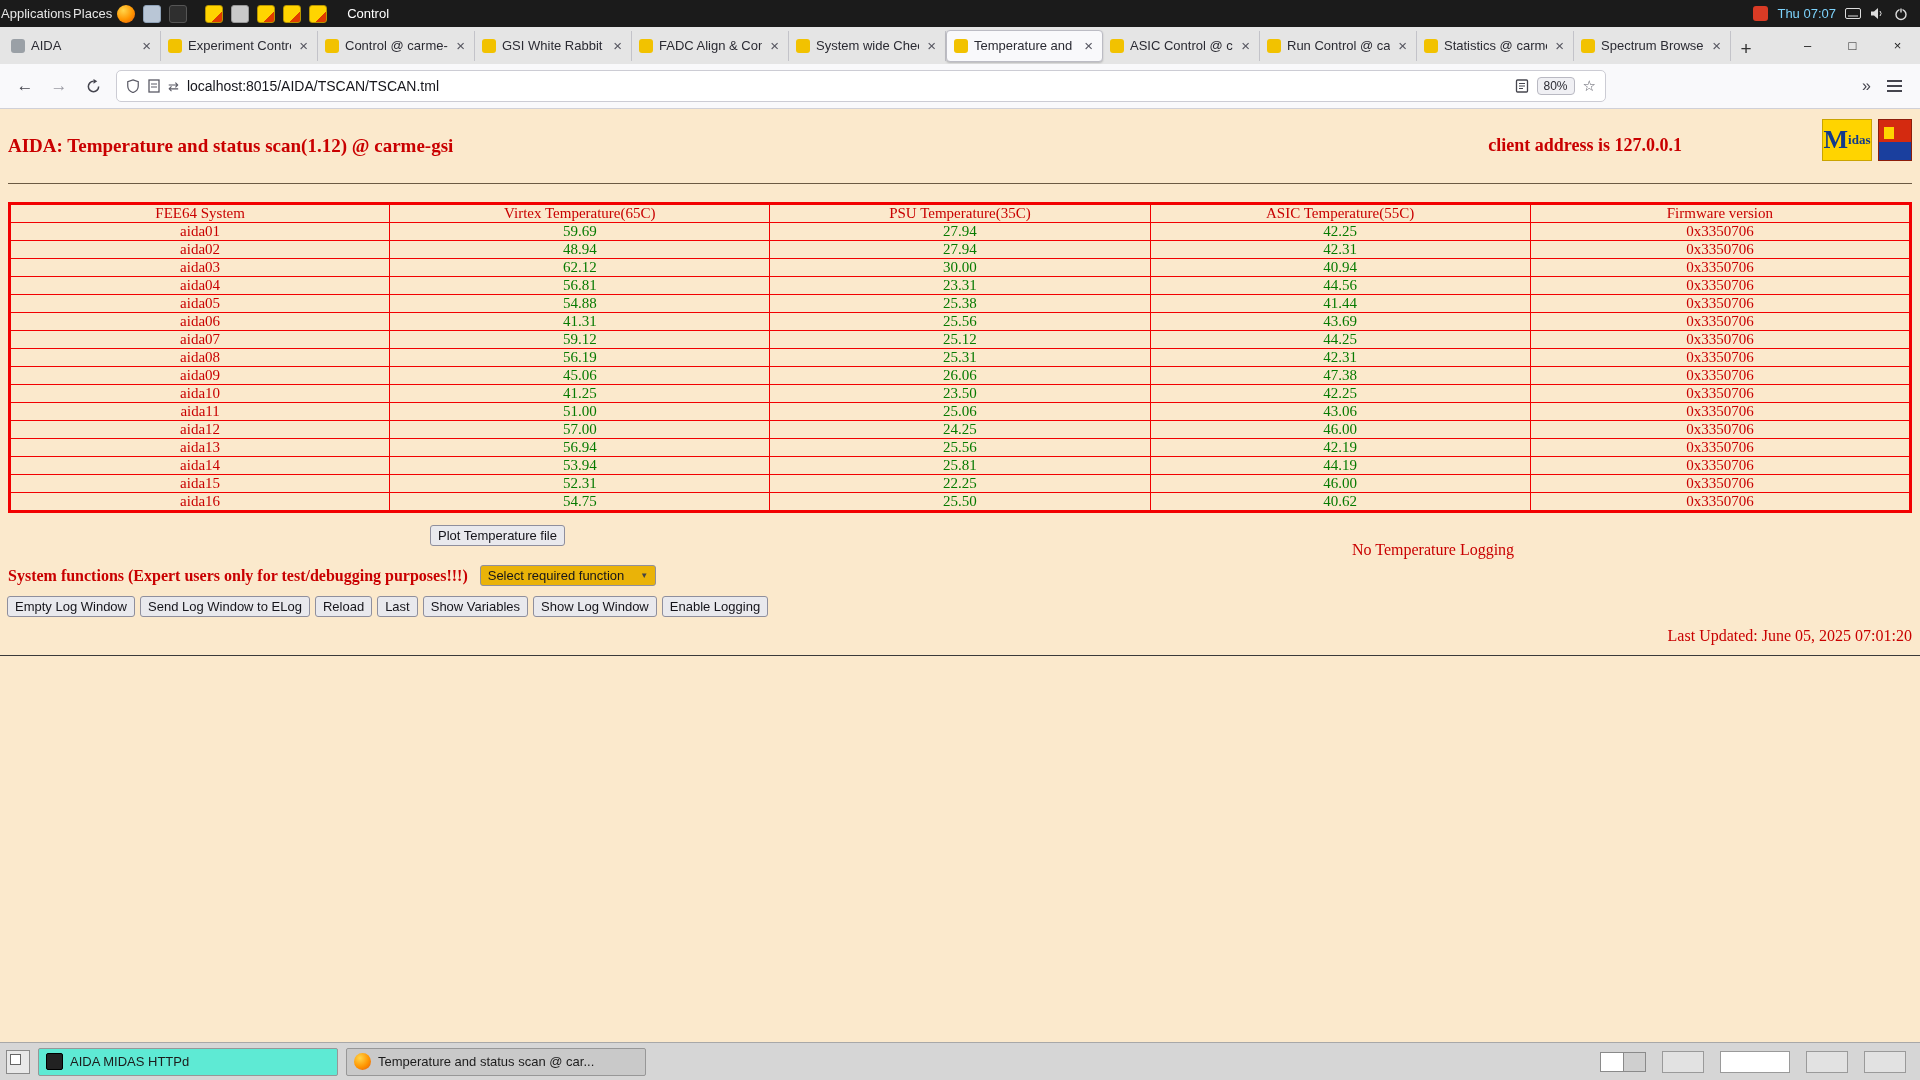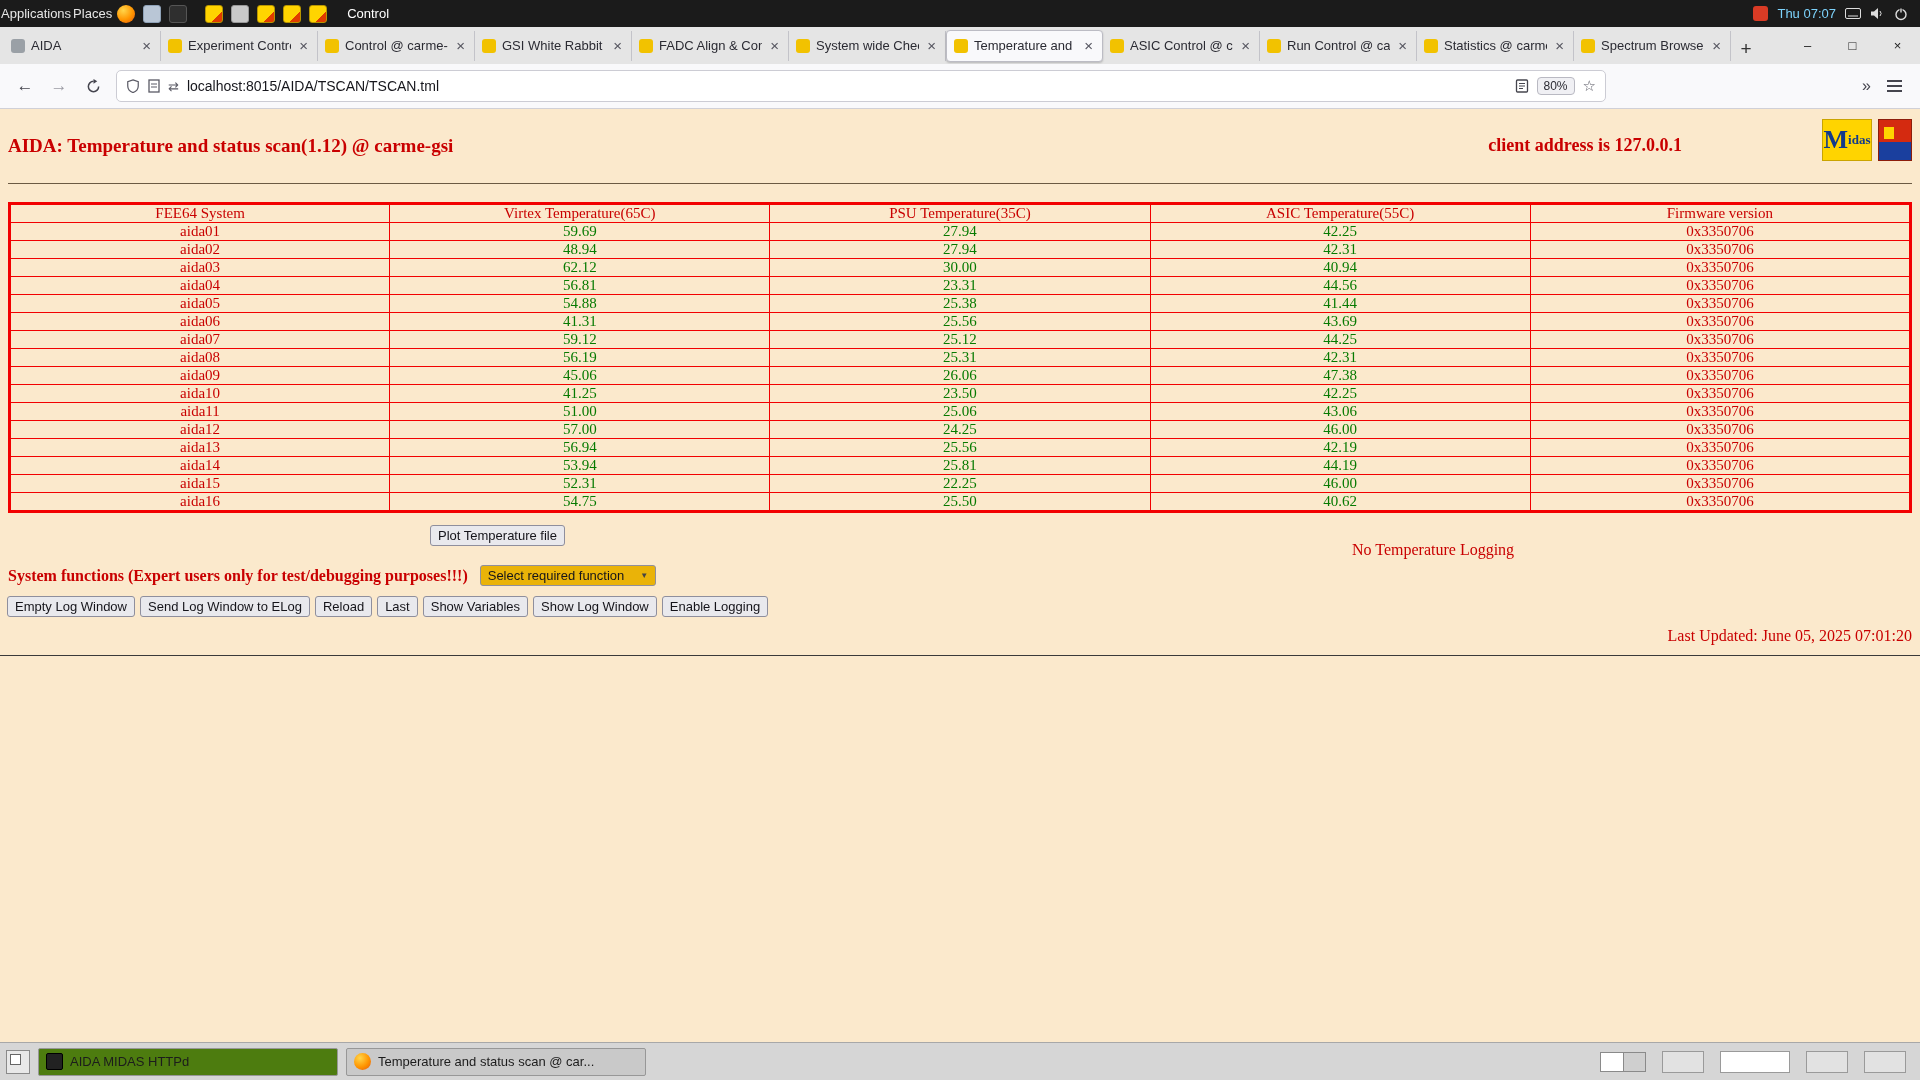--- a/index.html
+++ b/index.html
@@ -81,21 +81,21 @@
   .fake-select .arrow{font-size:8px;color:#444;}
 
   .actions-row{margin-top:10px;padding-left:7px;display:flex;gap:5px;}
   .updated{margin-top:10px;text-align:right;padding-right:8px;font-size:16px;color:var(--red-text);}
   .bottom-rule{border:none;border-top:1px solid #3a3a3a;margin:10px 0 0 0;}
 
   
   .taskbar{height:38px;background:#d6d6d6;border-top:1px solid #a8a8a8;display:flex;align-items:center;padding:0 6px;gap:8px;flex:0 0 38px;}
   .showdesk{width:24px;height:24px;background:#e8e8e8;border:1px solid #8a8a8a;position:relative;}
   .showdesk:after{content:"";position:absolute;left:3px;top:3px;width:9px;height:9px;border:1px solid #666;background:#fff;}
-  .taskwin{width:300px;height:28px;background:#4d7c0f;border:1px solid #979797;border-radius:2px;display:flex;align-items:center;gap:7px;padding:0 7px;font-size:13px;color:#1c1c1c;cursor:default;}
+  .taskwin{width:300px;height:28px;background:#5eead4;border:1px solid #979797;border-radius:2px;display:flex;align-items:center;gap:7px;padding:0 7px;font-size:13px;color:#1c1c1c;cursor:default;}
   .taskwin.active{background:#c9c9c9;}
   .taskwin .wicon{width:17px;height:17px;flex:0 0 17px;}
   .wicon-terminal{background:#222;border-radius:2px;border:1px solid #000;}
   .wicon-firefox{background:radial-gradient(circle at 35% 30%,#ffd54a 0%,#ff9500 55%,#e3560e 100%);border-radius:50%;}
   .taskwin .wlabel{white-space:nowrap;overflow:hidden;}
   .tb-right{margin-left:auto;display:flex;align-items:center;gap:16px;padding-right:8px;}
   .pager{width:46px;height:20px;border:1px solid #8a8a8a;display:flex;background:#cfcfcf;}
   .pager i{flex:1;}
   .pager i.cur{background:#ffffff;border-right:1px solid #8a8a8a;}
   .applet{height:22px;border:1px solid #9a9a9a;background:#e2e2e2;display:inline-block;}

